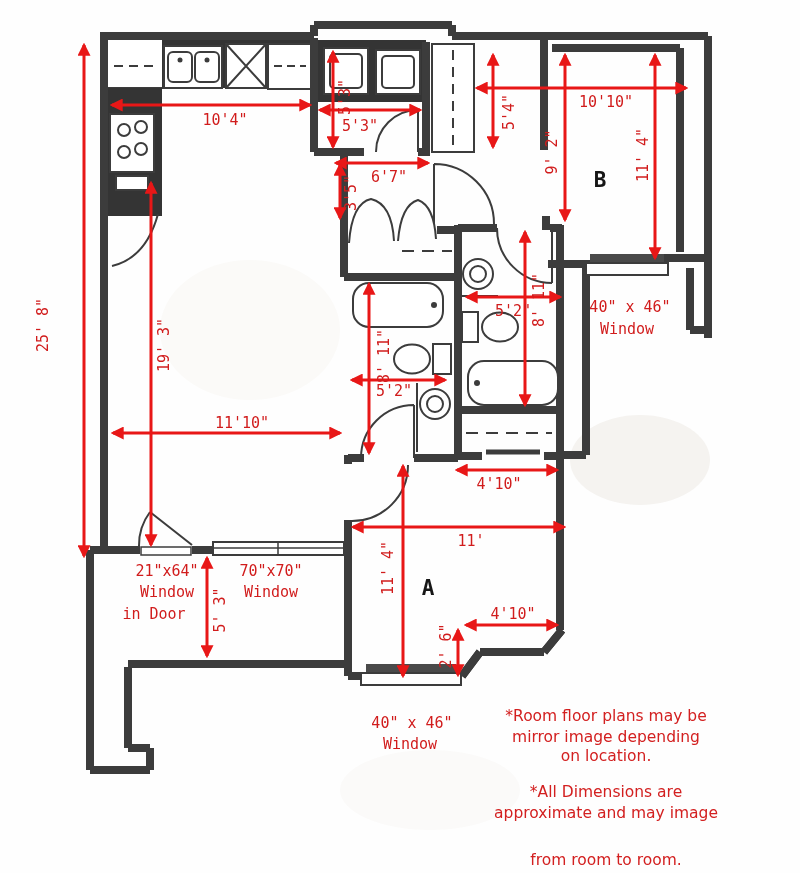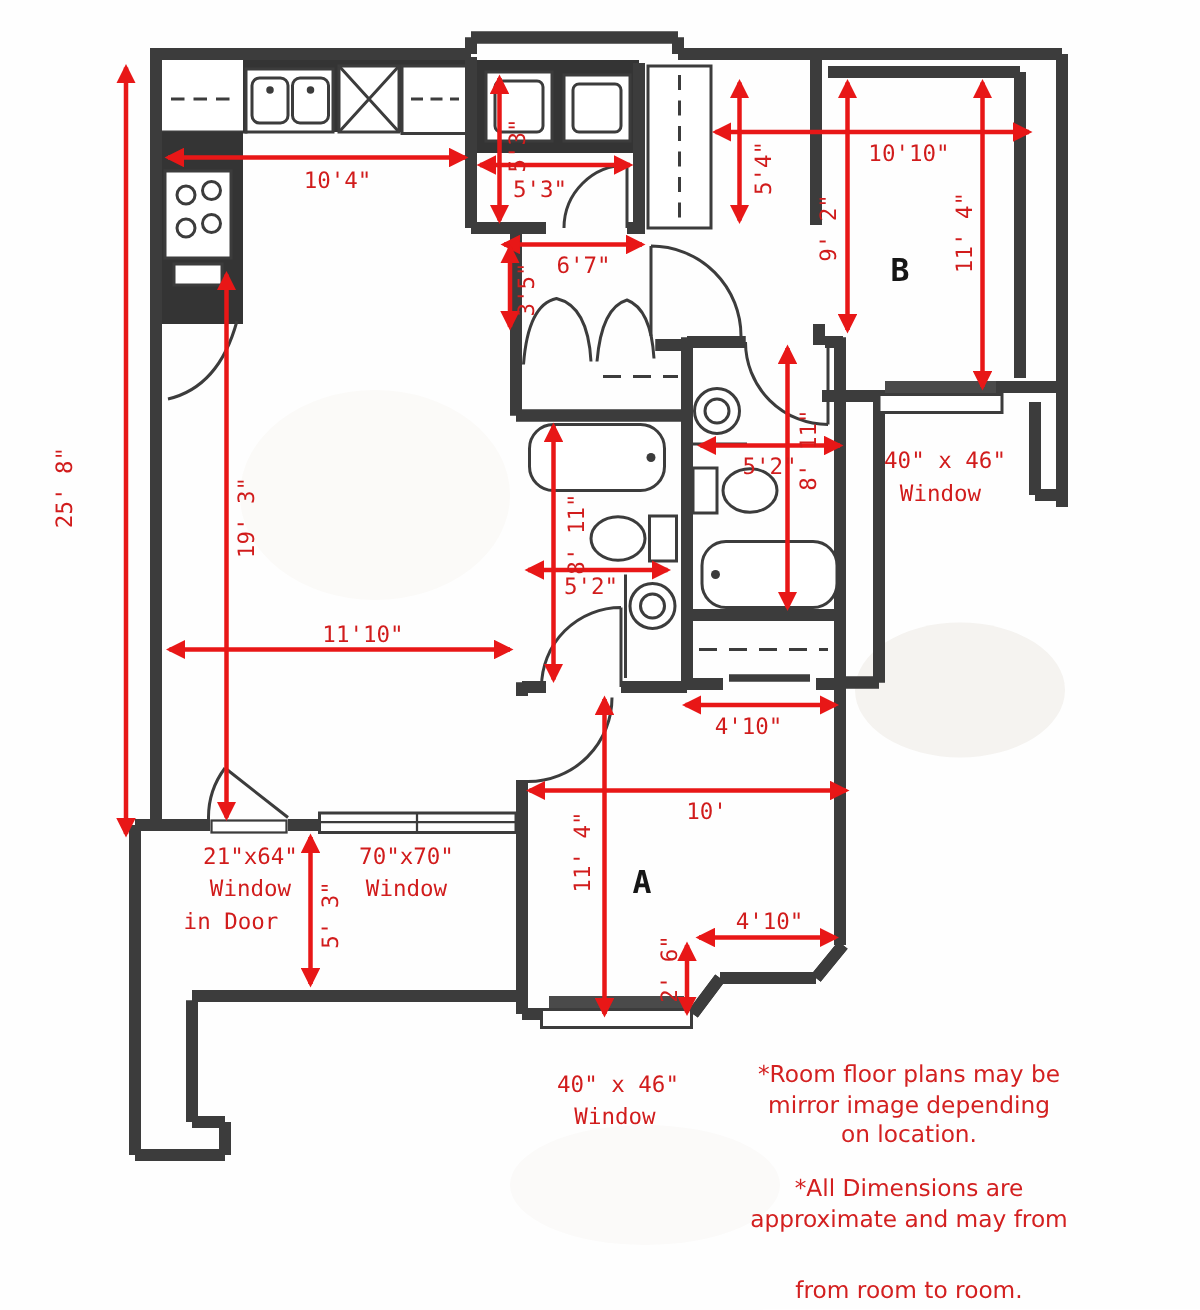--- a/index.html
+++ b/index.html
@@ -197,21 +197,21 @@
   <div class="dim rot" style="left:509px;top:112px">5'4"</div>
   <div class="dim" style="left:606px;top:102px">10'10"</div>
   <div class="dim rot" style="left:552px;top:152px">9' 2"</div>
   <div class="dim rot" style="left:643px;top:155px">11' 4"</div>
   <div class="dim rot" style="left:539px;top:300px">8' 11"</div>
   <div class="dim" style="left:513px;top:311px">5'2"</div>
   <div class="dim rot" style="left:384px;top:356px">8' 11"</div>
   <div class="dim" style="left:394px;top:391px">5'2"</div>
   <div class="dim" style="left:242px;top:423px">11'10"</div>
   <div class="dim" style="left:499px;top:484px">4'10"</div>
-  <div class="dim" style="left:471px;top:541px">10'</div>
+  <div class="dim" style="left:471px;top:541px">11'</div>
   <div class="dim rot" style="left:388px;top:568px">11' 4"</div>
   <div class="dim rot" style="left:220px;top:610px">5' 3"</div>
   <div class="dim" style="left:513px;top:614px">4'10"</div>
   <div class="dim rot" style="left:446px;top:646px">2' 6"</div>
 
   <div class="roomletter" style="left:600px;top:180px">B</div>
   <div class="roomletter" style="left:428px;top:588px">A</div>
 
   <div class="winlabel" style="left:630px;top:307px">40" x 46"</div>
   <div class="winlabel" style="left:627px;top:329px">Window</div>
@@ -220,16 +220,16 @@
   <div class="winlabel" style="left:154px;top:614px">in Door</div>
   <div class="winlabel" style="left:271px;top:571px">70"x70"</div>
   <div class="winlabel" style="left:271px;top:592px">Window</div>
   <div class="winlabel" style="left:412px;top:723px">40" x 46"</div>
   <div class="winlabel" style="left:410px;top:744px">Window</div>
 
   <div class="note" style="left:606px;top:737px">mirror image depending</div>
   <div class="note" style="left:606px;top:716px">*Room floor plans may be</div>
   <div class="note" style="left:606px;top:756px">on location.</div>
   <div class="note" style="left:606px;top:792px">*All Dimensions are</div>
-  <div class="note" style="left:606px;top:813px">approximate and may from</div>
+  <div class="note" style="left:606px;top:813px">approximate and may image</div>
   <div class="note" style="left:606px;top:860px">from room to room.</div>
 
 </div>
 
 </body></html>

